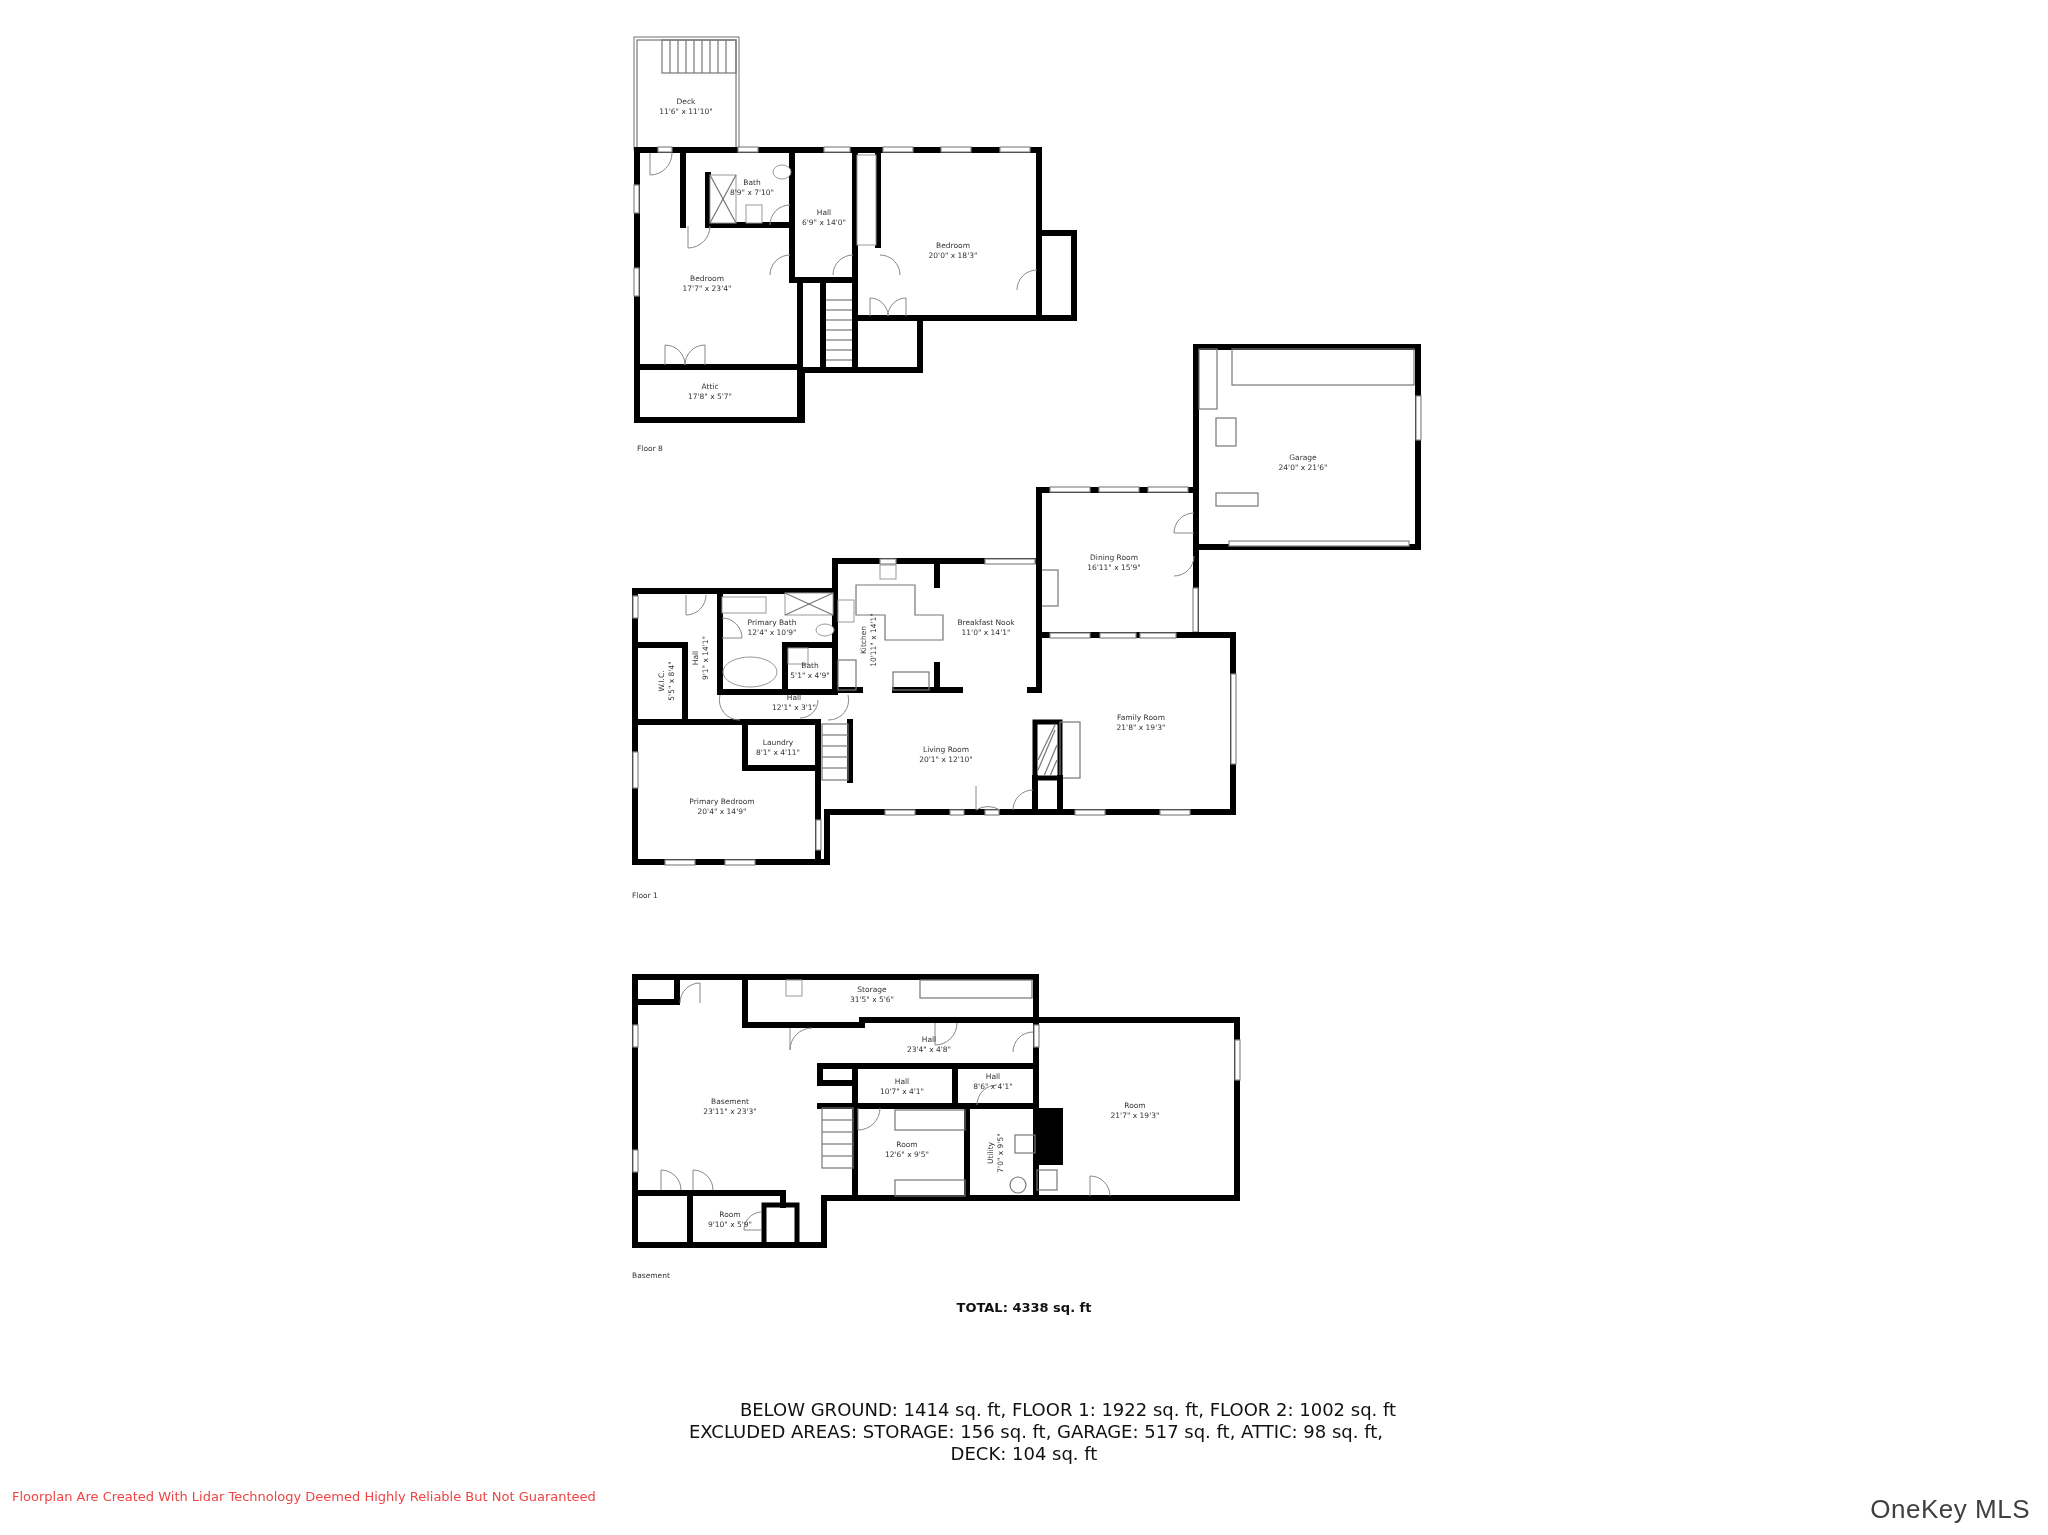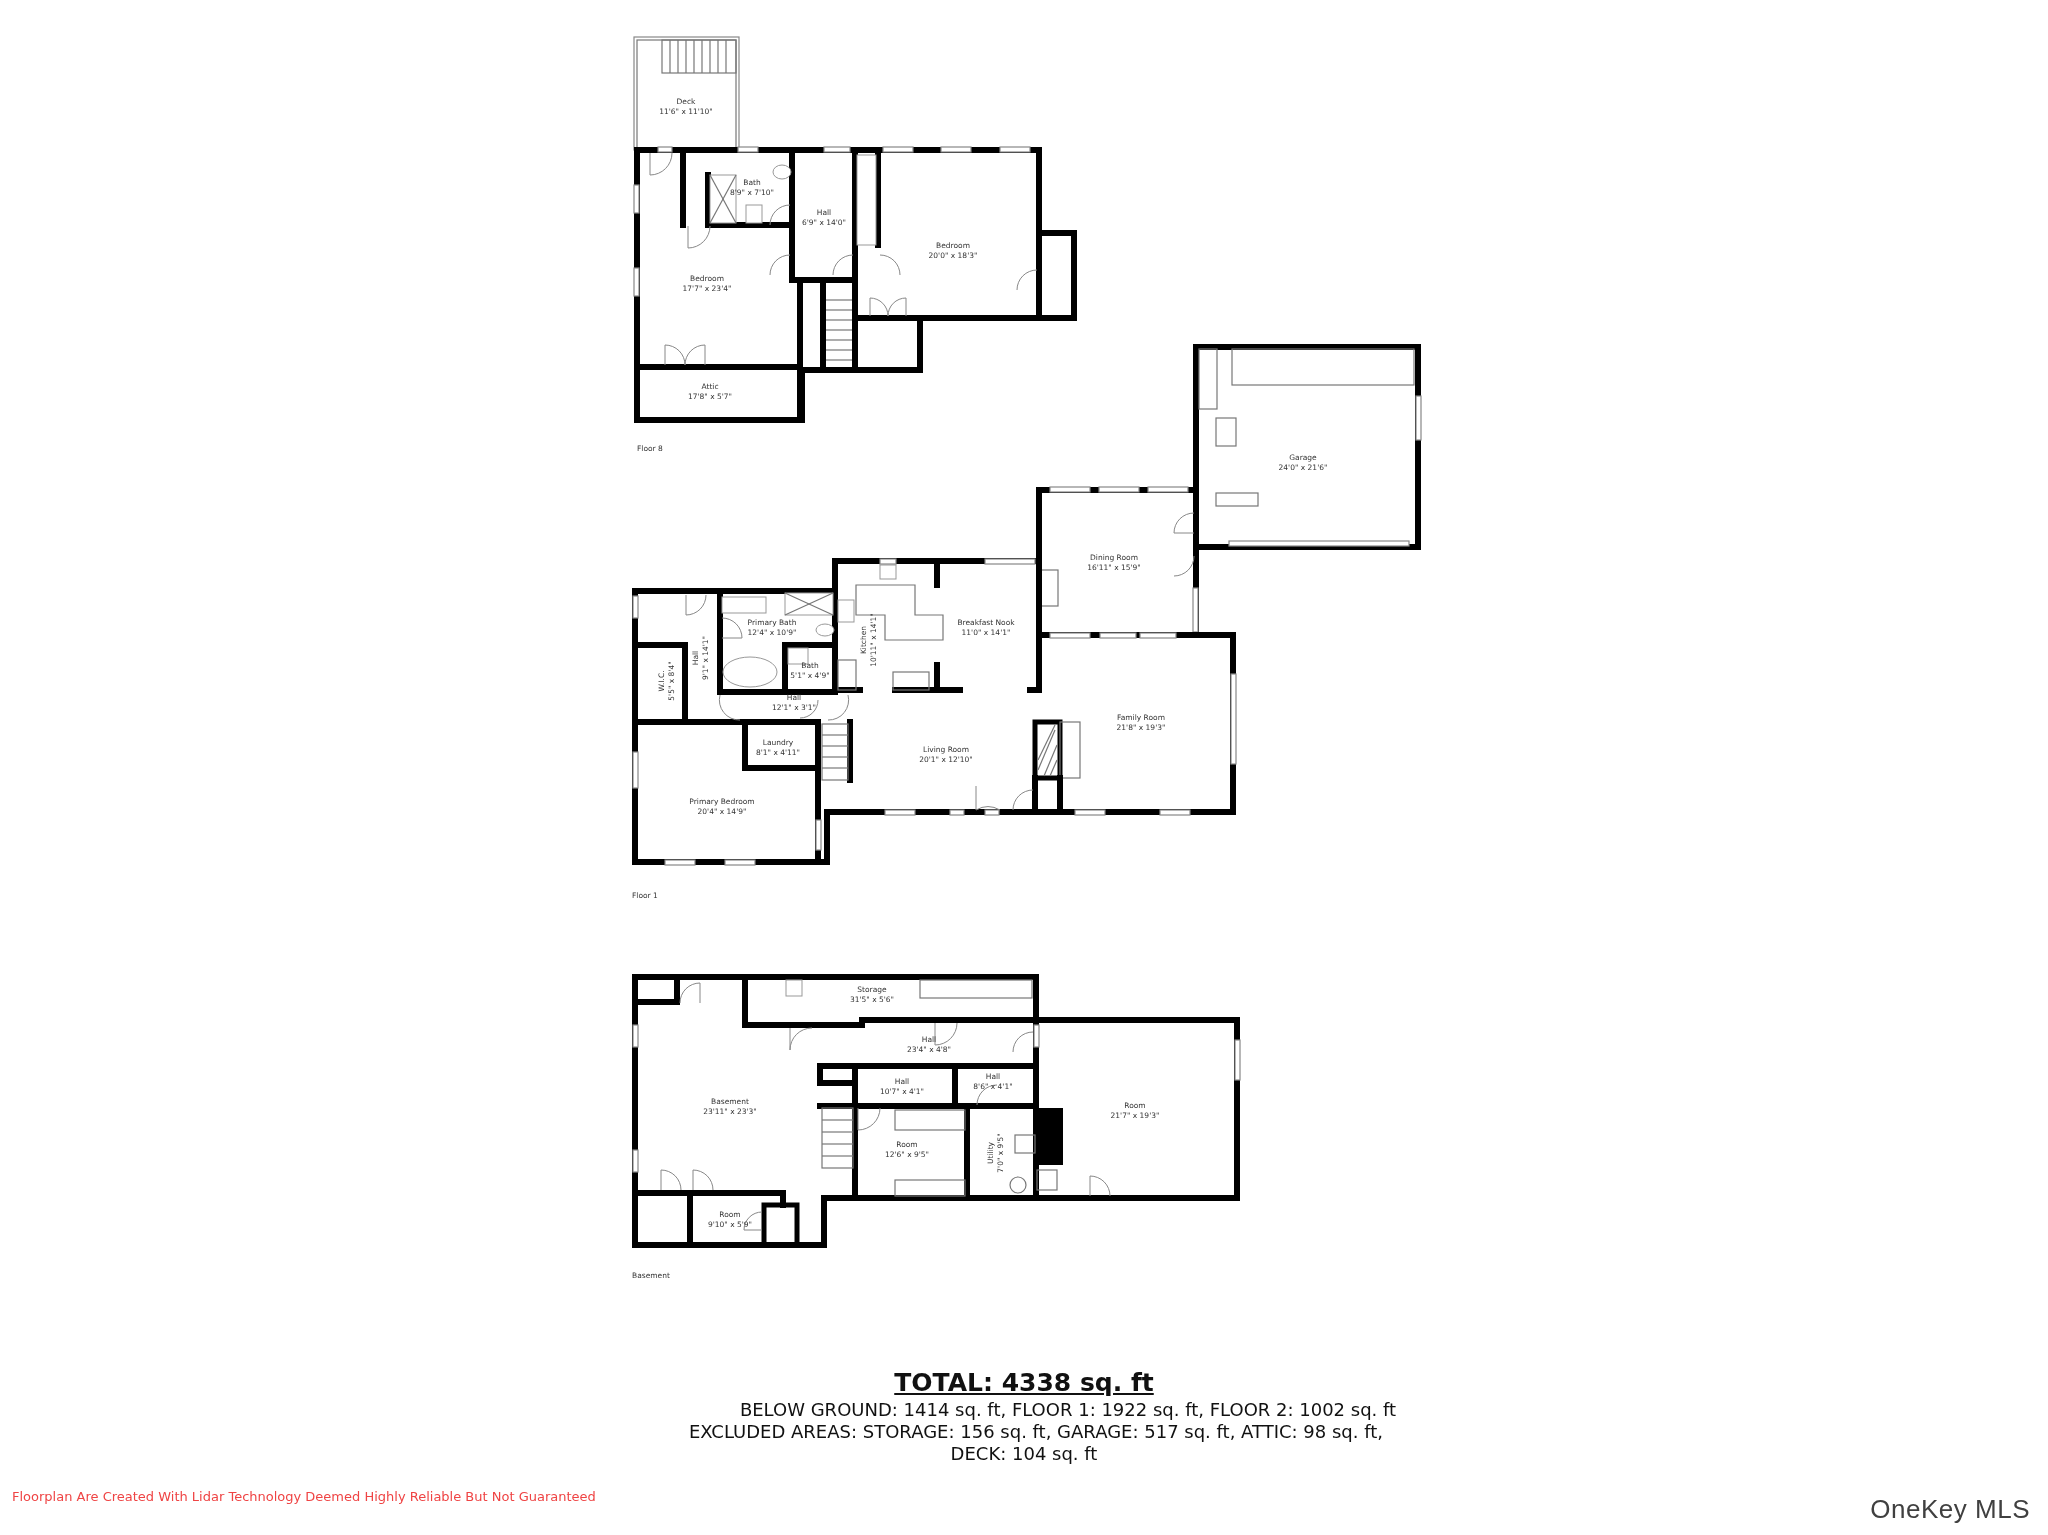--- a/index.html
+++ b/index.html
@@ -371,19 +371,19 @@
 <div class="lbl" style="left:1135px;top:1111px;">
     <div>Room</div>
     <div>21'7" x 19'3"</div>
   </div>
 <div class="lbl" style="left:730px;top:1220px;">
     <div>Room</div>
     <div>9'10" x 5'9"</div>
   </div>
 <div class="floorlbl" style="left:632px;top:1271px;">Basement</div>
 
-<div class="totals total" style="top:1368px;font-size:25px;font-weight:bold;text-decoration:underline;">TOTAL: 4338 sq. ft</div>
+<div class="totals total" style="top:1300px;font-size:13px;font-weight:bold;">TOTAL: 4338 sq. ft</div>
 <div class="totals t-line" style="top:1399px;padding-left:44px;">BELOW GROUND: 1414 sq. ft, FLOOR 1: 1922 sq. ft, FLOOR 2: 1002 sq. ft</div>
 <div class="totals t-line" style="top:1421px;padding-left:12px;">EXCLUDED AREAS: STORAGE: 156 sq. ft, GARAGE: 517 sq. ft, ATTIC: 98 sq. ft,</div>
 <div class="totals t-line" style="top:1443px;">DECK: 104 sq. ft</div>
 <div class="disclaimer">Floorplan Are Created With Lidar Technology Deemed Highly Reliable But Not Guaranteed</div>
 
 <div class="watermark">OneKey MLS</div>
 
 </body></html>

